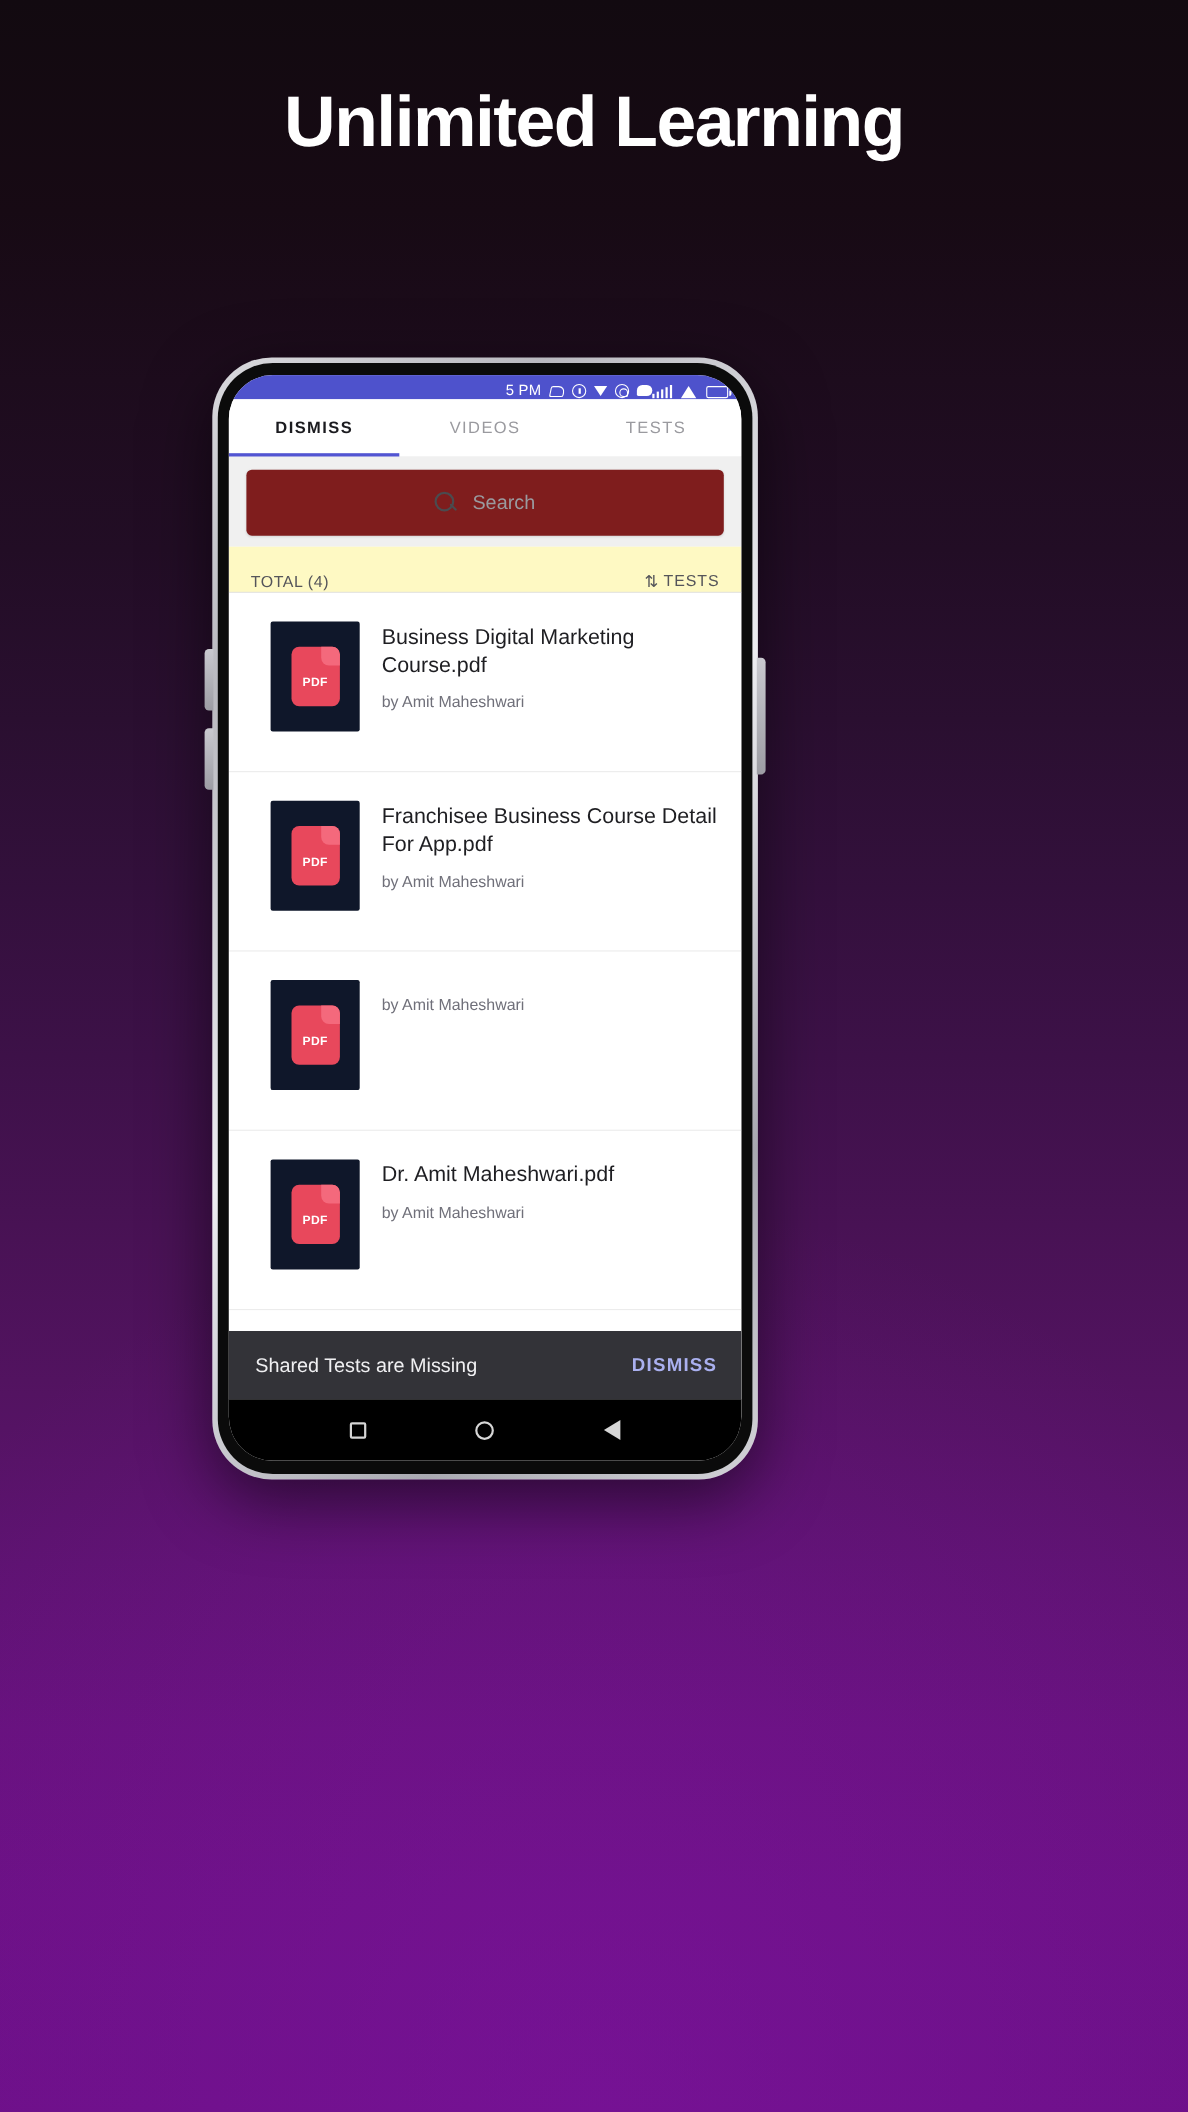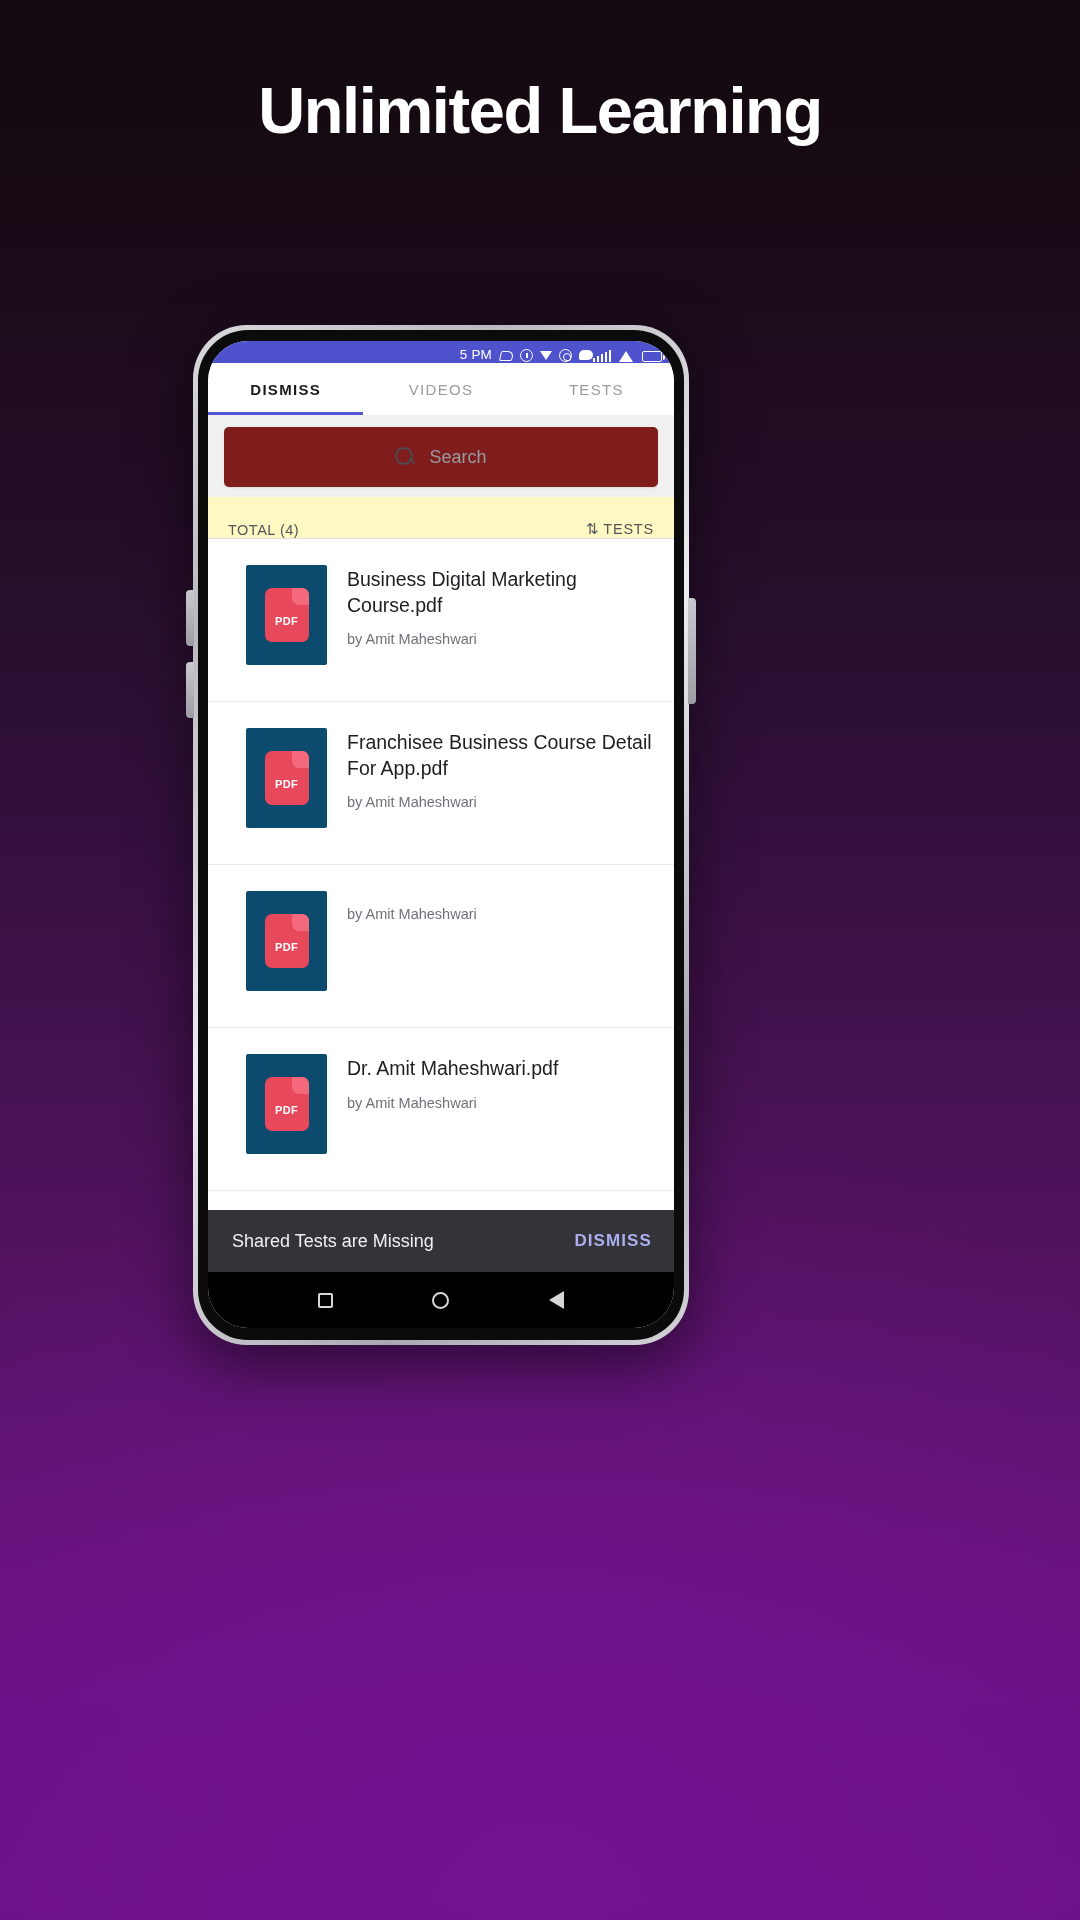--- a/index.html
+++ b/index.html
@@ -209,21 +209,21 @@
   
   .list { flex:1 1 auto; background:#fff; overflow:hidden; }
   .doc-item {
     display:flex; align-items:flex-start; gap:20px;
     padding:26px 22px 26px 38px;
     border-bottom:1px solid #ececec;
     min-height:163px;
     cursor:pointer;
   }
   .doc-thumb {
-    flex:0 0 81px; height:100px; background:#0c4a6e;
+    flex:0 0 81px; height:100px; background:#0f172a;
     display:flex; align-items:center; justify-content:center;
     border-radius:2px;
   }
   .pdf-ico {
     width:44px; height:54px; position:relative;
   }
   .pdf-body {
     position:absolute; inset:0;
     background:#e8485c; border-radius:7px;
   }

